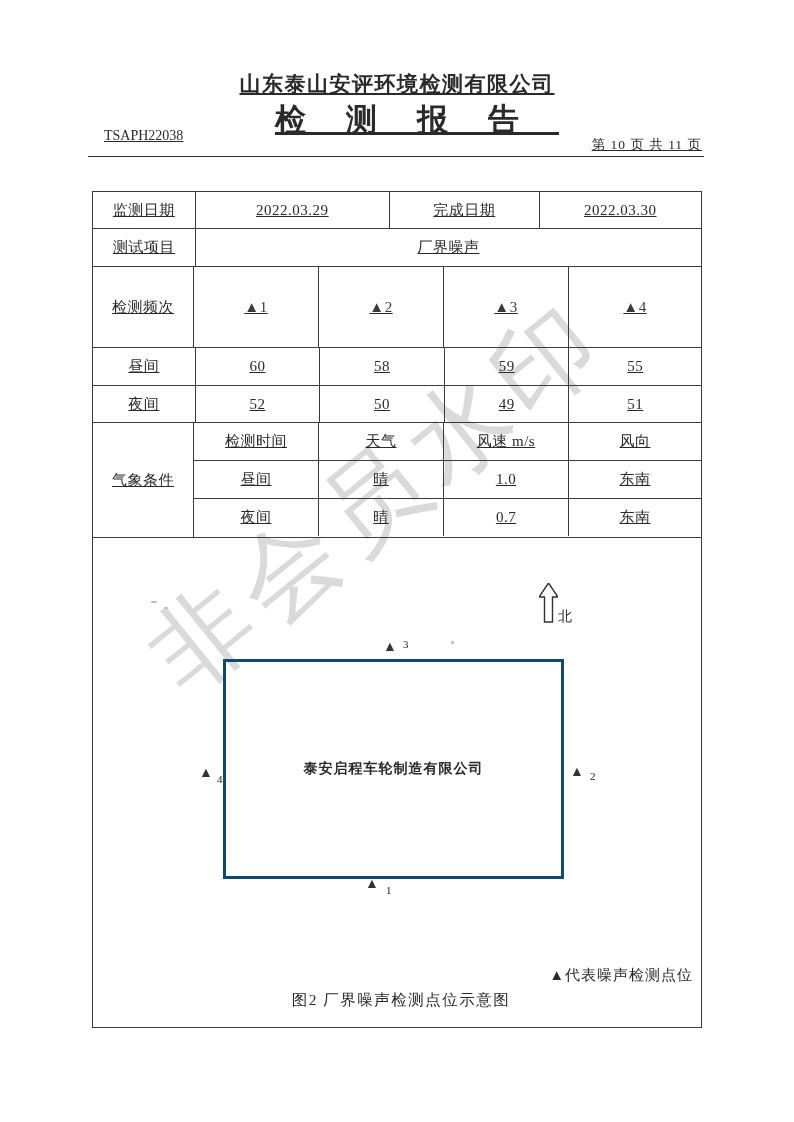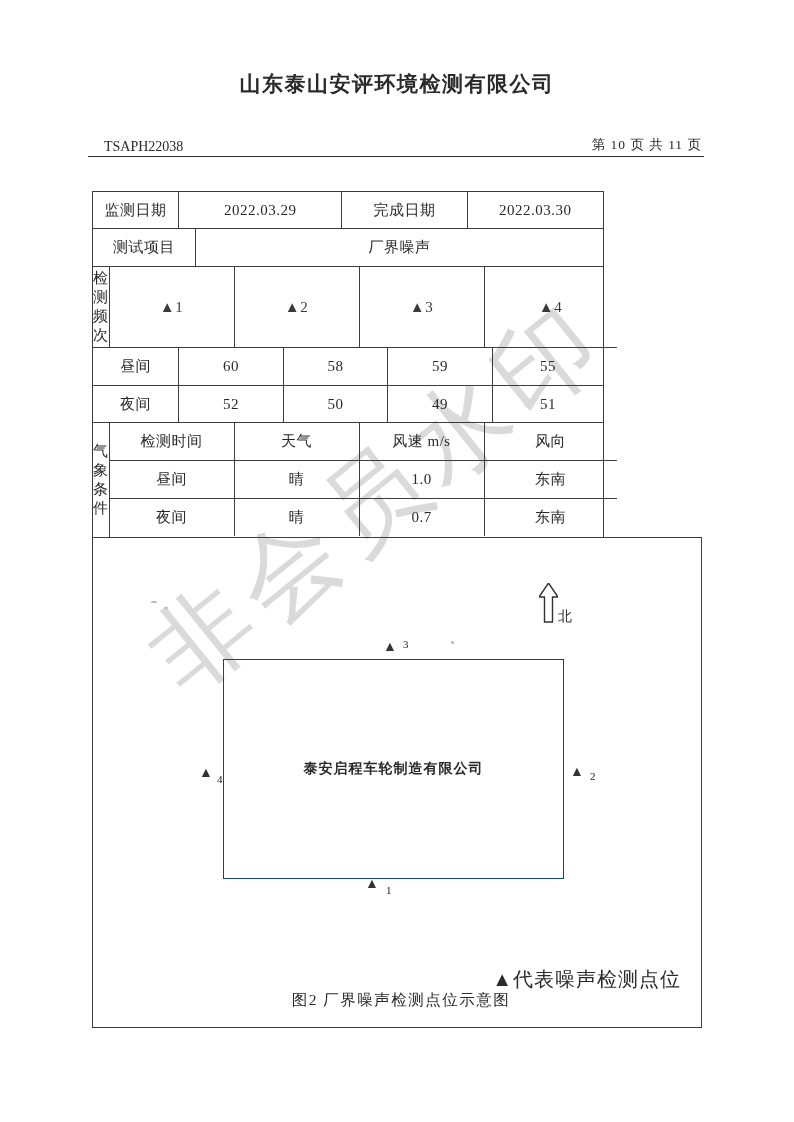--- a/index.html
+++ b/index.html
@@ -2,87 +2,88 @@
 <html><head>
 <meta charset="utf-8">
 <style>
   * { margin:0; padding:0; box-sizing:border-box; }
   html,body { background:#ffffff; }
   .page {
     position:relative; width:794px; height:1122px; background:#ffffff;
     font-family:"Liberation Serif","DejaVu Serif",serif; color:#2a2a2a;
     overflow:hidden;
   }
-  .abs { position:absolute; }
+  .abs { position:absolute;text-decoration:underline; }
   .centered { left:0; right:0; text-align:center; }
 
   
   .watermark {
     position:absolute; left:163px; top:618px; height:102px; line-height:102px;
     font-family:"Liberation Sans","DejaVu Sans",sans-serif;
     font-size:100px; letter-spacing:10px; color:#dadada;
     transform:rotate(-39deg); transform-origin:0 50%;
     white-space:nowrap; z-index:0; user-select:none;
   }
   .content { position:absolute; inset:0; z-index:1; }
 
   
   .company { top:70px; font-size:21px; font-weight:600; letter-spacing:1.5px; }
   .report-title { top:99px; font-size:31px; font-weight:700; letter-spacing:40px; padding-left:40px; }
-  .report-no { left:104px; top:139px; font-size:14px; }
+  .report-no { left:104px; top:128px; font-size:14px; }
   .page-info { right:92px; top:136px; font-size:13.5px; letter-spacing:1px;margin-left:20px; }
   .header-rule { left:88px; top:156px; width:616px; border-top:1.5px solid #2e2e2e; }
   .table-title { top:159px; font-size:16px; letter-spacing:1px; }
 
   
-  .tbl { left:92px; top:191px; width:512px; border:1px solid #3c3c3c; font-size:15px; }
+  .tbl { left:92px; top:191px; width:610px; border:1px solid #3c3c3c; font-size:15px; }
   .trow { display:flex; }
   .c {
     border-right:1px solid #3c3c3c; border-bottom:1px solid #3c3c3c;
     display:flex; align-items:center; justify-content:center;
     text-align:center; letter-spacing:0.5px;
   }
   .c:last-child { border-right:none; }
   .nb { border-bottom:none !important; }
   .w-label { width:103px; }
   .w-d1 { width:195px; } .w-d2 { width:150px; } .w-d3 { width:162px; }
   .w-c1 { width:125px; } .w-c2 { width:125px; } .w-c3 { width:125px; } .w-c4 { width:132px; }
   .grp { flex:1; display:flex; flex-direction:column; }
   .grow { display:flex; flex:1; }
   .tri { color:#3a3a3a; }
 
   
   .diagram-box { left:92px; top:537px; width:610px; height:491px; border:1.5px solid #3c3c3c; }
   .inner-rect { position:absolute; left:130px; top:121px; width:341px; height:220px;
-    border:1px solid #0c4a6e; display:flex; align-items:center; justify-content:center; }
+    border:3px solid #0c4a6e; display:flex; align-items:center; justify-content:center; }
   .factory-name { font-size:14px; font-weight:700; letter-spacing:1px; }
   .marker { position:absolute; font-size:14px; color:#333; line-height:1; }
   .marker-label { position:absolute; font-size:11px; color:#222; line-height:1; }
   .north-arrow { position:absolute; left:446px; top:45px; }
   .north-label { position:absolute; left:465px; top:70px; font-size:14px; }
-  .legend { position:absolute; right:20px; top:428px; font-size:20px; letter-spacing:1px; }
+  .legend { position:absolute; right:8px; top:428px; font-size:15px; letter-spacing:1px; }
   .caption { position:absolute; left:0; right:0; top:452px; text-align:center;
     font-size:15.5px; letter-spacing:1.5px; padding-left:8px; }
 
   .speck { position:absolute; background:#bfbfbf; border-radius:1px; }
 </style>
 </head>
 <body>
 
 <div class="page">
 
   <div class="watermark">非会员水印</div>
 
   <div class="content">
 
     <div class="speck" style="left:151px; top:601px; width:6px; height:2px;"></div>
     <div class="speck" style="left:164px; top:607px; width:4px; height:2px;"></div>
     <div class="speck" style="left:451px; top:641px; width:3px; height:3px;"></div>
 
     <div class="abs centered company">山东泰山安评环境检测有限公司</div>
+    <div class="abs centered report-title">检测报告</div>
     <div class="abs report-no">TSAPH22038</div>
     <div class="abs page-info">第 10 页 共 11 页</div>
     <div class="abs header-rule"></div>
 
 
     <div class="abs tbl">
 
       <div class="trow" style="height:37px;">
         <div class="c w-label">监测日期</div>
         <div class="c w-d1">2022.03.29</div>

